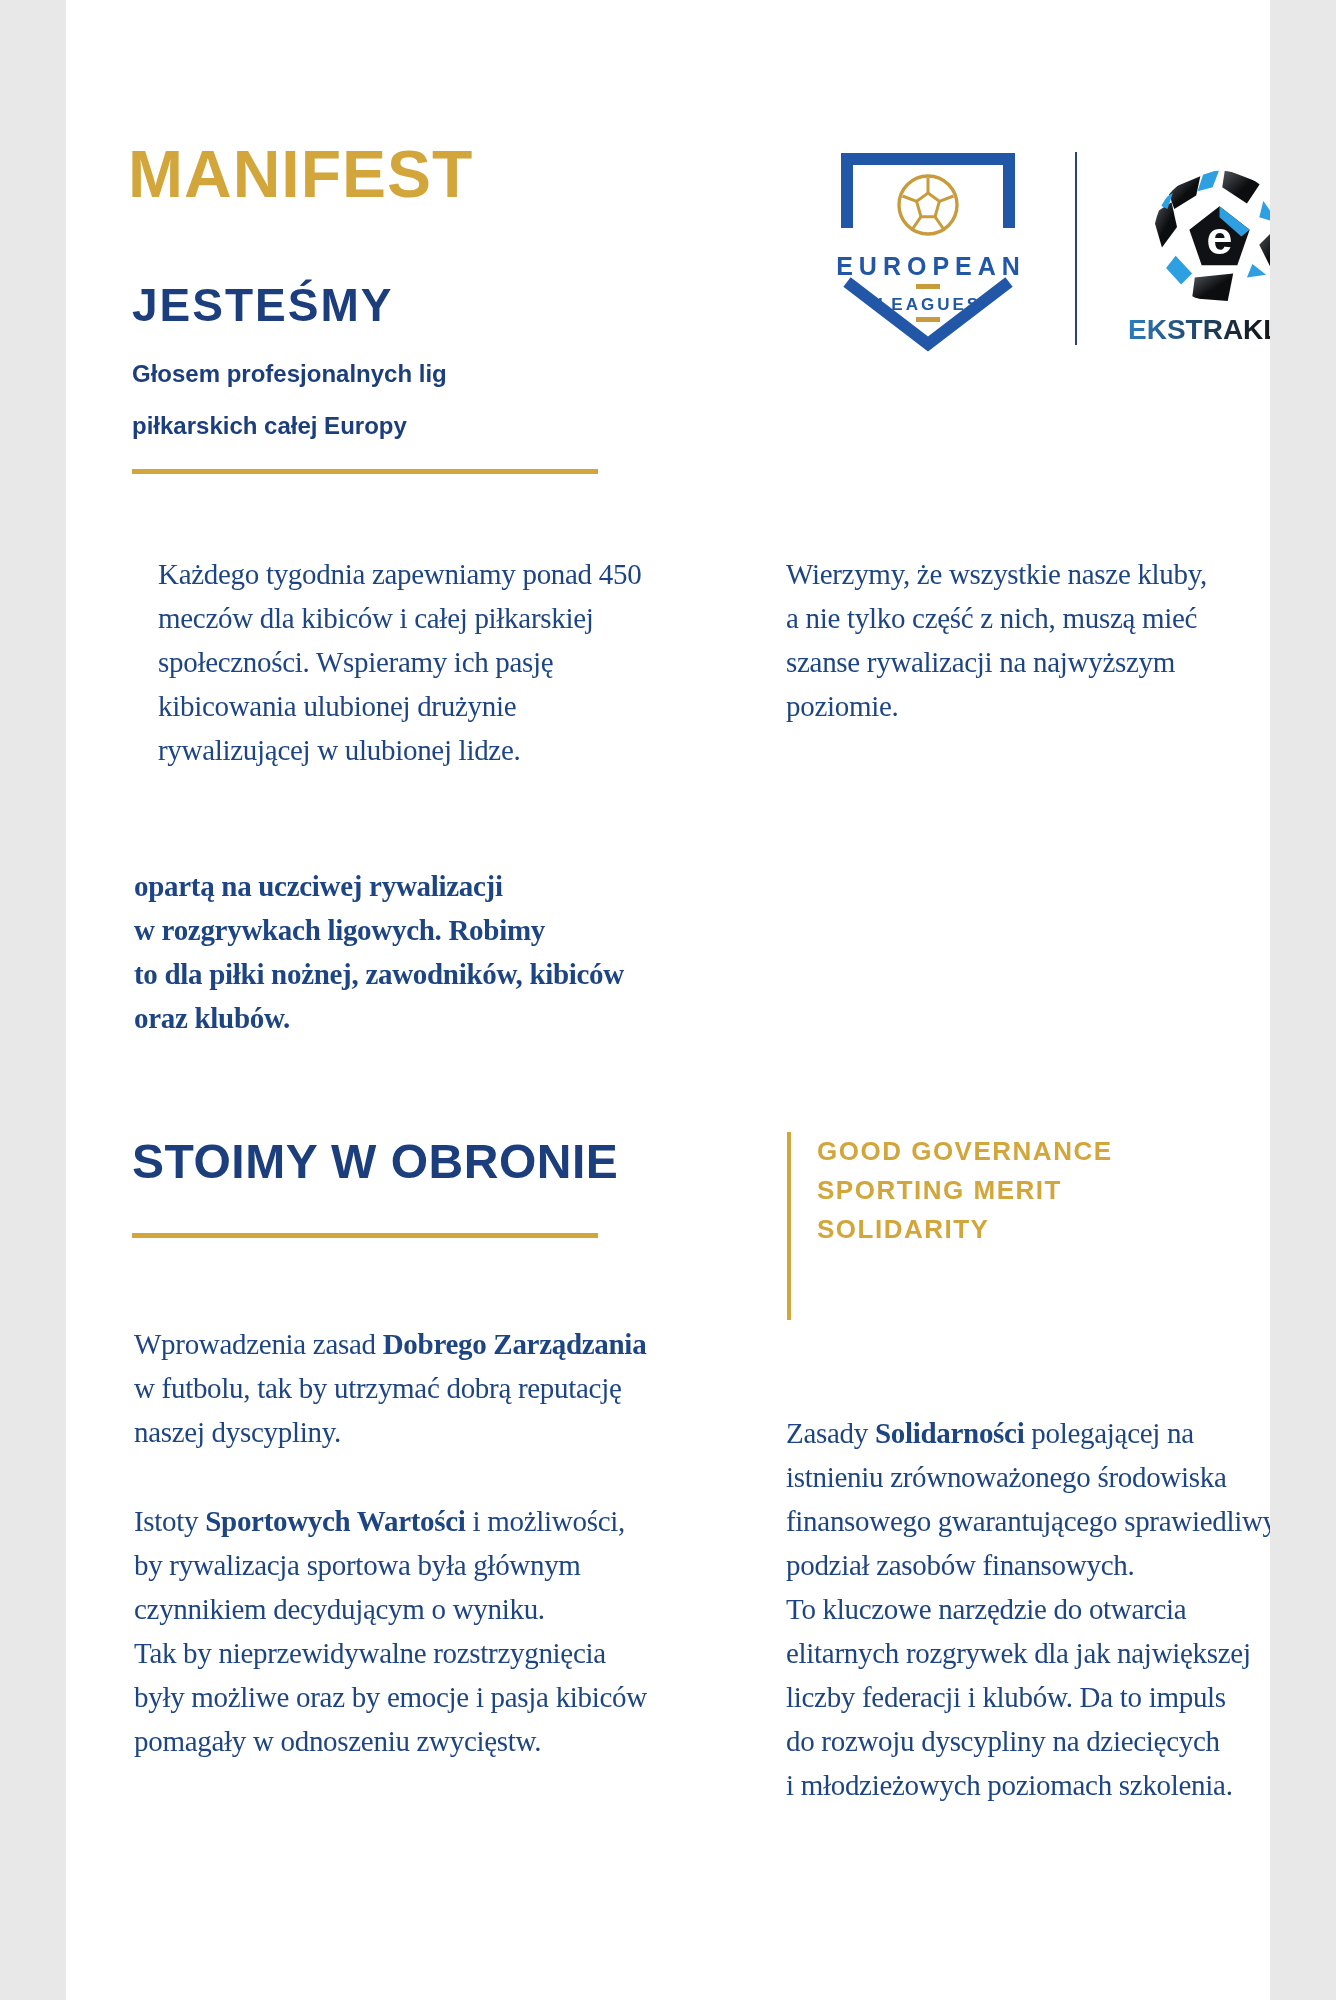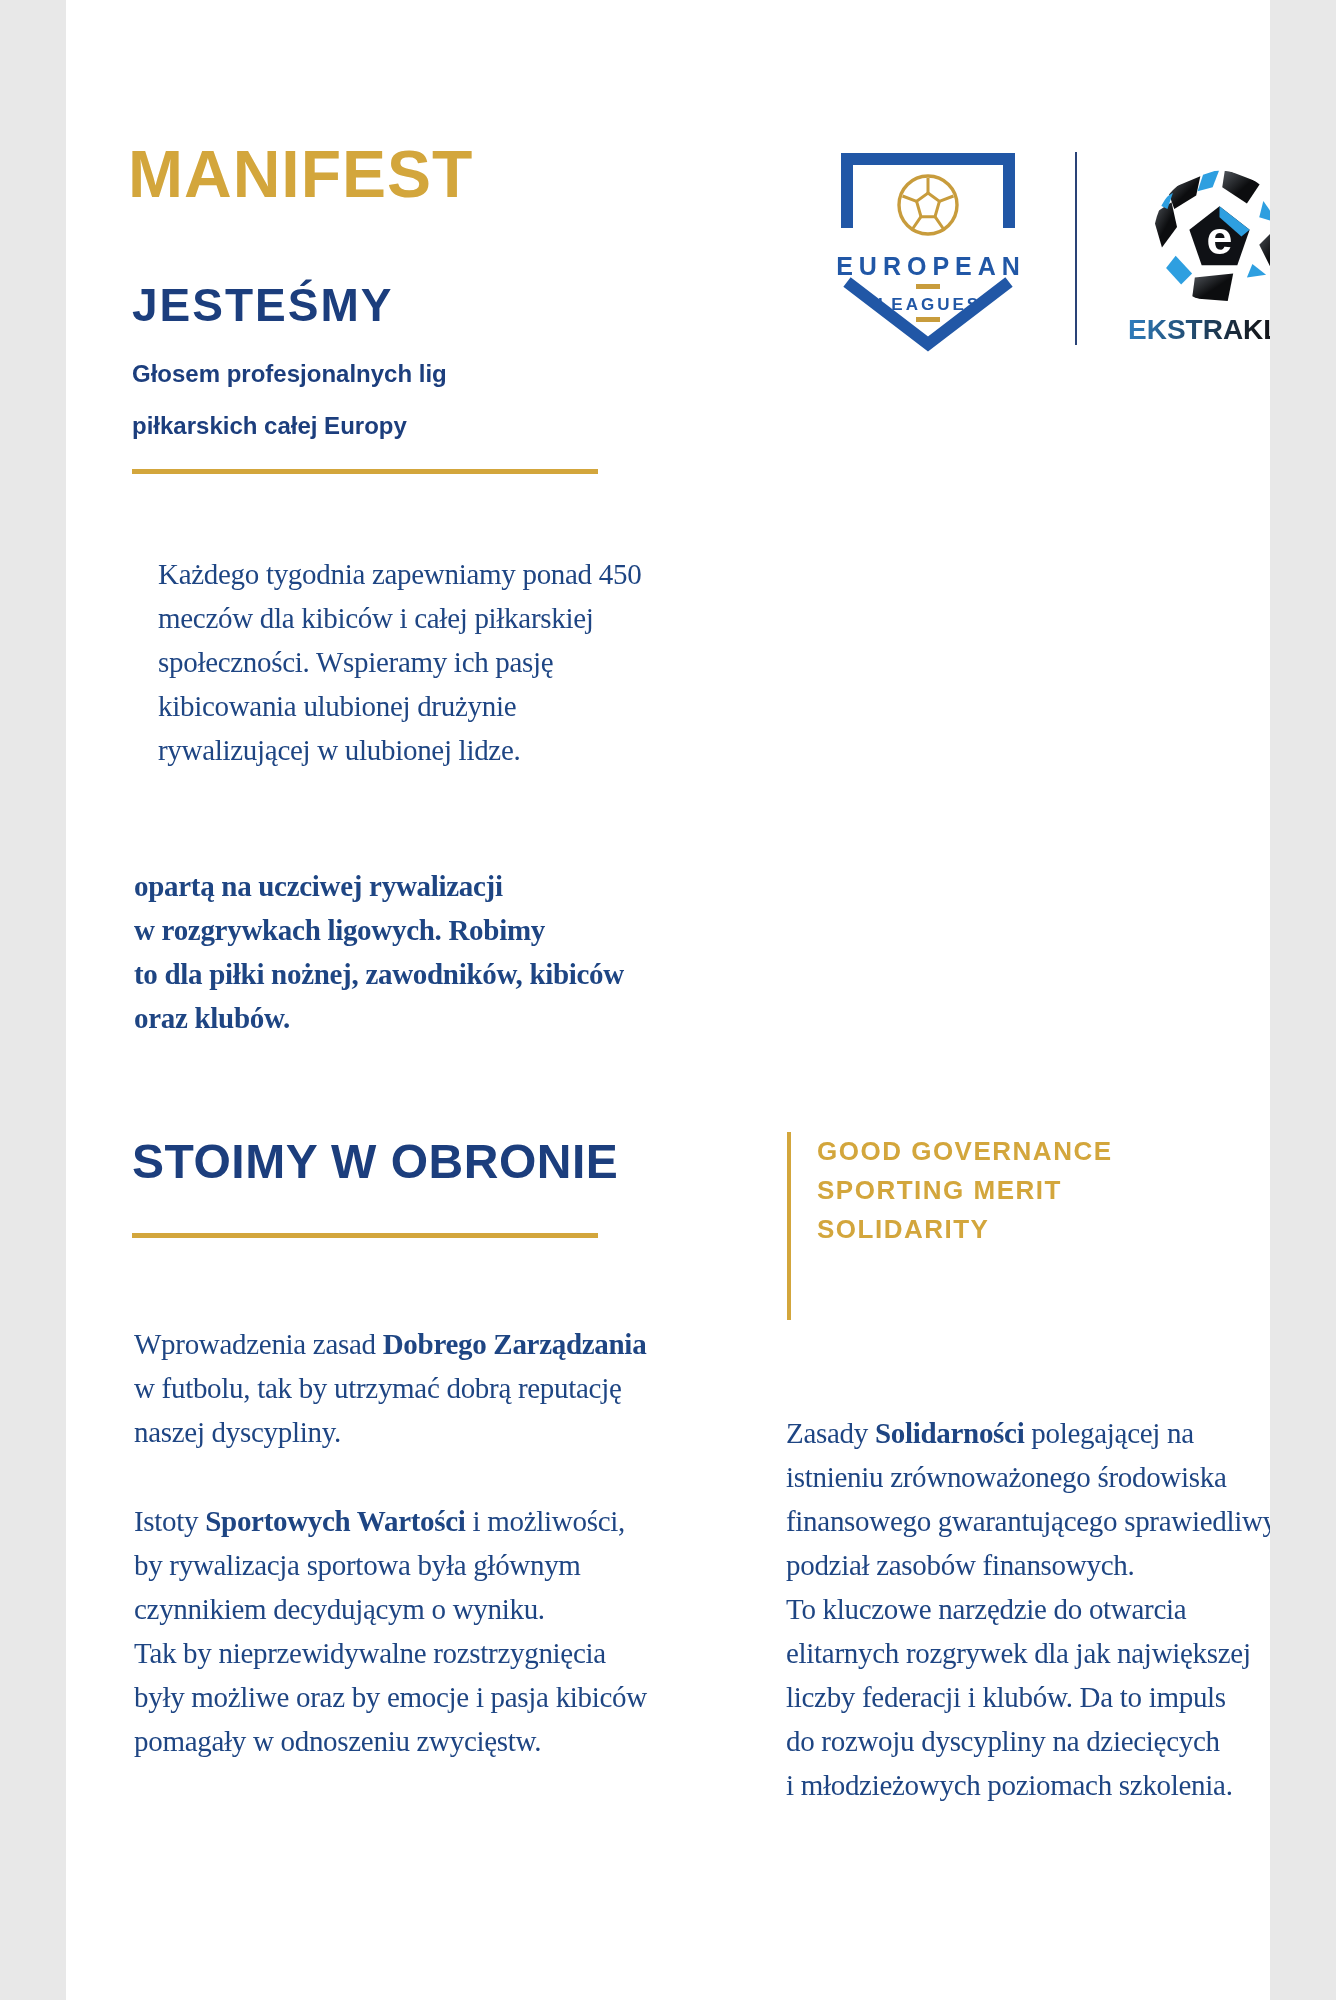--- a/index.html
+++ b/index.html
@@ -115,20 +115,21 @@
       <path d="M4,26 L16,18 L12,30 Z" fill="var(--ekstraklasa-blue)"></path>
       <path d="M50,28 L72,45 L63,71 L37,71 L28,45 Z" fill="#0f1115"></path>
       <path d="M50,28 L72,45 L66,50 L50,36 Z" fill="var(--ekstraklasa-blue)"></path>
       <text x="50" y="63" text-anchor="middle" font-size="34" font-weight="700" fill="#ffffff">e</text>
     </g>
   </svg>
   <div class="abs ek-wordmark">EKSTRAKLASA</div>
 
   <div class="abs body-par" style="left:72px;top:552px;margin-left:20px;"><span>Każdego tygodnia zapewniamy ponad 450</span><br><span>meczów dla kibiców i całej piłkarskiej</span><br><span>społeczności. Wspieramy ich pasję</span><br><span>kibicowania ulubionej drużynie</span><br><span>rywalizującej w ulubionej lidze.</span></div>
   <div class="abs body-par b-all" style="left:68px;top:820px;"><br><span>opartą na uczciwej rywalizacji</span><br><span>w rozgrywkach ligowych. Robimy</span><br><span>to dla piłki nożnej, zawodników, kibiców</span><br><span>oraz klubów.</span></div>
+  <div class="abs body-par" style="left:720px;top:552px;"><span>Wierzymy, że wszystkie nasze kluby,</span><br><span>a nie tylko część z nich, muszą mieć</span><br><span>szanse rywalizacji na najwyższym</span><br><span>poziomie.</span></div>
 
   <div class="abs section-title">STOIMY W OBRONIE</div>
   <div class="abs gold-rule rule-2"></div>
   <div class="abs values-bar"></div>
   <div class="abs values-block"><span>GOOD GOVERNANCE</span><br><span>SPORTING MERIT</span><br><span>SOLIDARITY</span></div>
 
   <div class="abs body-par" style="left:68px;top:1322px;"><span>Wprowadzenia zasad </span><span class="b">Dobrego Zarządzania</span><br><span>w futbolu, tak by utrzymać dobrą reputację</span><br><span>naszej dyscypliny.</span></div>
   <div class="abs body-par" style="left:68px;top:1499px;"><span>Istoty </span><span class="b">Sportowych Wartości</span><span> i możliwości,</span><br><span>by rywalizacja sportowa była głównym</span><br><span>czynnikiem decydującym o wyniku.</span><br><span>Tak by nieprzewidywalne rozstrzygnięcia</span><br><span>były możliwe oraz by emocje i pasja kibiców</span><br><span>pomagały w odnoszeniu zwycięstw.</span></div>
   <div class="abs body-par" style="left:720px;top:1411px;"><span>Zasady </span><span class="b">Solidarności</span><span> polegającej na</span><br><span>istnieniu zrównoważonego środowiska</span><br><span>finansowego gwarantującego sprawiedliwy</span><br><span>podział zasobów finansowych.</span><br><span>To kluczowe narzędzie do otwarcia</span><br><span>elitarnych rozgrywek dla jak największej</span><br><span>liczby federacji i klubów. Da to impuls</span><br><span>do rozwoju dyscypliny na dziecięcych</span><br><span>i młodzieżowych poziomach szkolenia.</span></div>
 

